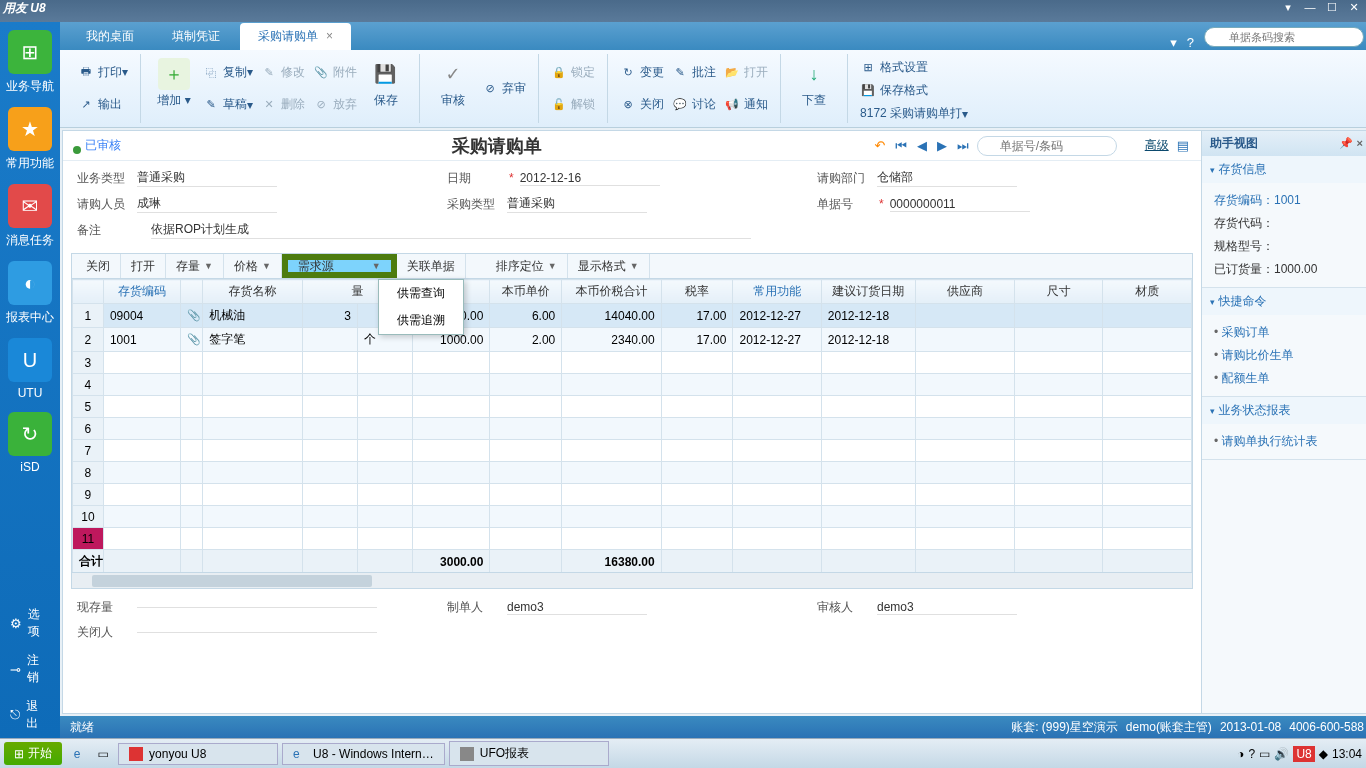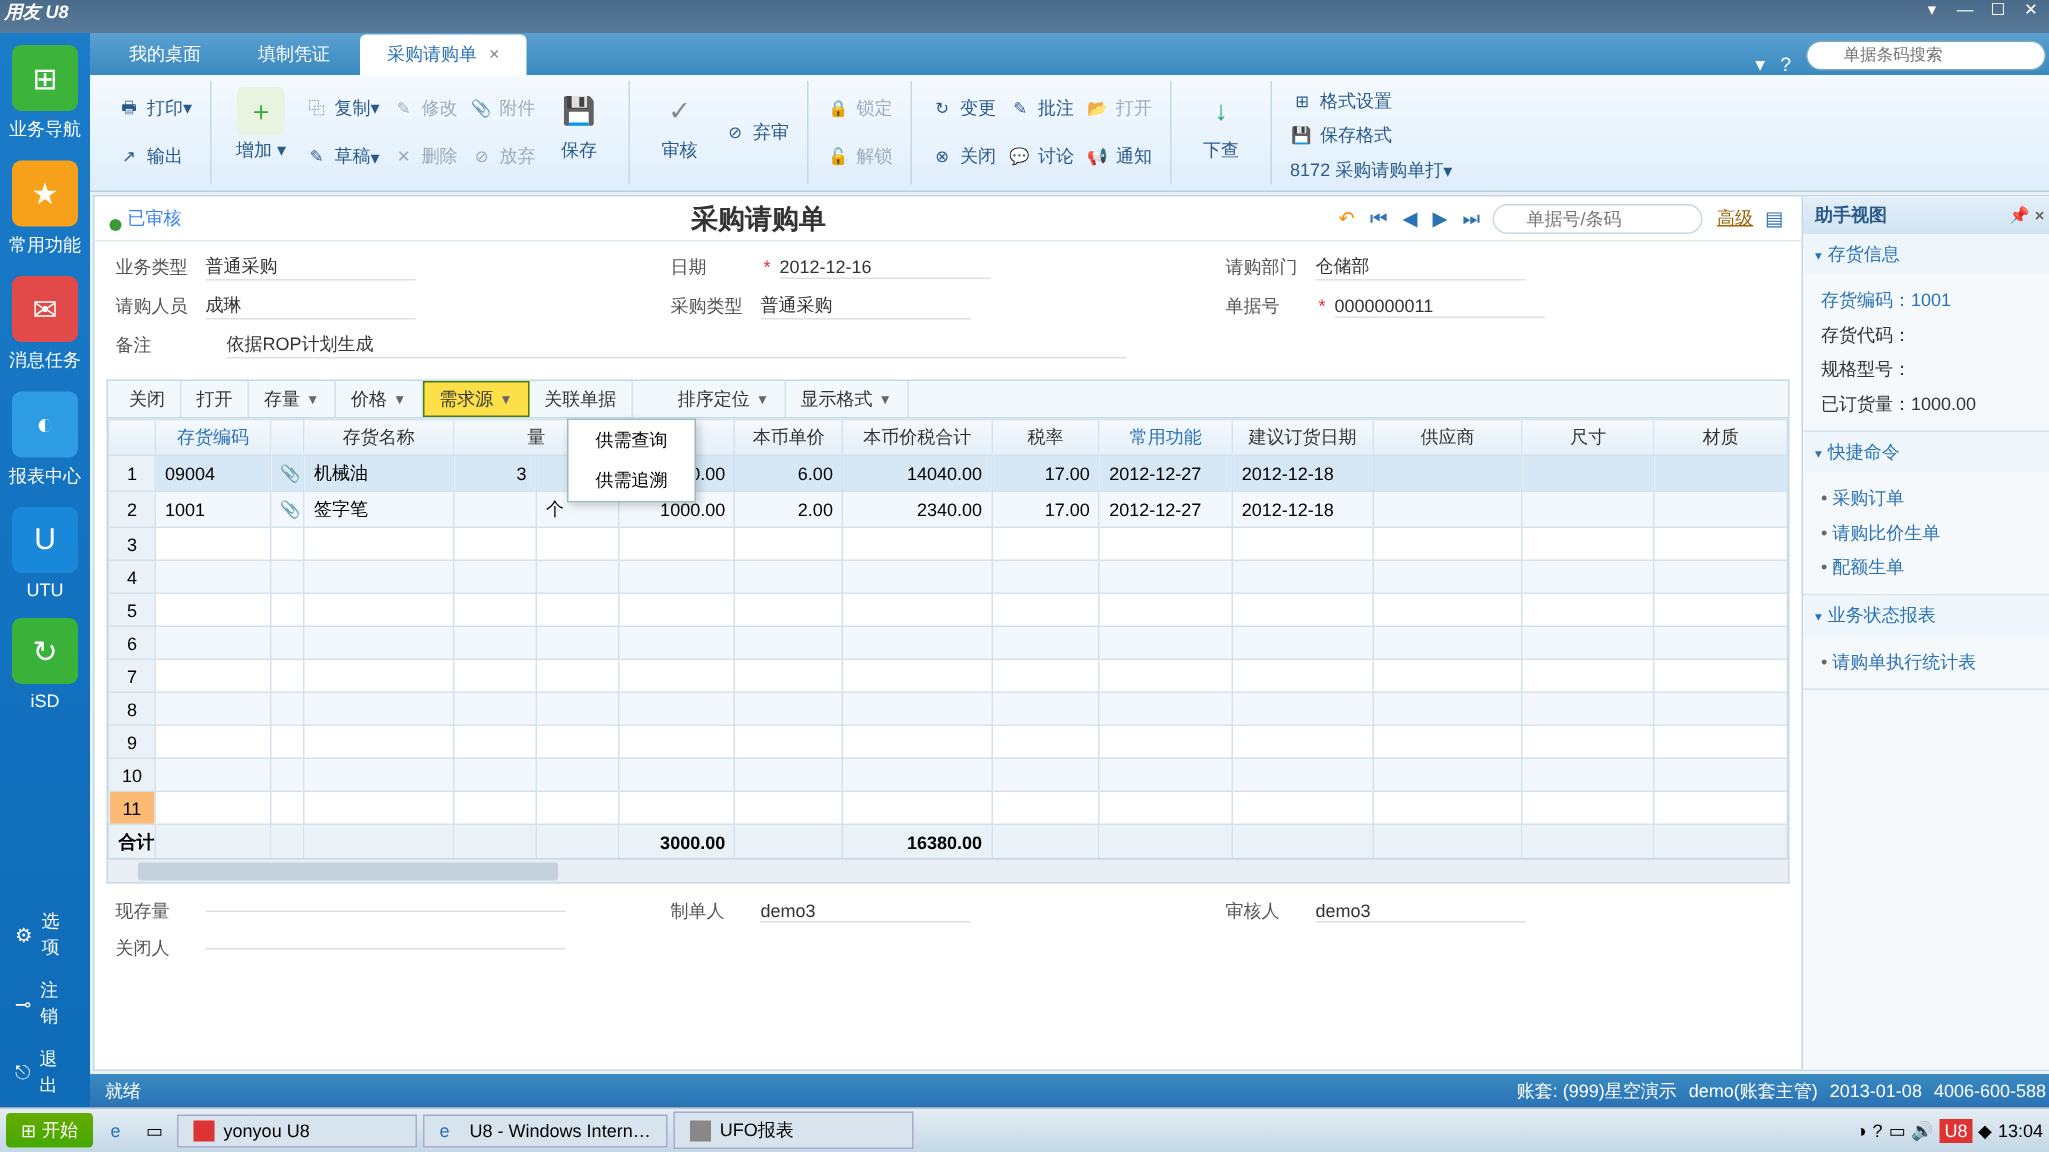--- a/index.html
+++ b/index.html
@@ -50,32 +50,32 @@
 .doc-main { flex: 1; display: flex; flex-direction: column; overflow: hidden; }
 .doc-right { width: 170px; border-left: 1px solid #c4d8e6; background: #f5f9fc; }
 
 .doc-head { height: 30px; display: flex; align-items: center; padding: 0 10px; border-bottom: 1px solid #e4edf4; }
 .status-badge { color: #3b82f6; display: flex; align-items: flex-end; }
 .status-badge .dot { width: 8px; height: 8px; border-radius: 50%; background: #3a9a3a; margin-right: 4px; }
 .doc-title { flex: 1; text-align: center; font-size: 18px; font-weight: bold; color: #333; }
 .doc-nav { display: flex; align-items: center; gap: 6px; }
 .doc-nav .nbtn { color: #2a72b5; cursor: pointer; font-size: 13px; padding: 0 2px; }
 .doc-nav input { width: 140px; height: 20px; border: 1px solid #c4d8e6; border-radius: 10px; padding: 0 8px 0 22px; }
-.doc-nav .adv { color: #a16207; cursor: pointer; margin-left: 4px; text-decoration: underline; }
+.doc-nav .adv { color: #0c4a6e; cursor: pointer; margin-left: 22px; text-decoration: underline; }
 
 .doc-fields { padding: 8px 14px 6px; }
 .frow { display: flex; margin-bottom: 8px; }
 .fld { display: flex; align-items: center; margin-right: 30px; min-width: 340px; }
 .fld .lbl { width: 60px; color: #555; }
 .fld .req { color: #d33; margin: 0 6px 0 2px; }
 .fld .val { color: #333; min-width: 140px; border-bottom: 1px solid #e0e0e0; }
 
 .grid-toolbar { height: 26px; border: 1px solid #c4d8e6; background: #f3f8fc; display: flex; align-items: center; padding: 0 4px; margin: 0 8px; position: relative; }
 .gtbtn { padding: 0 10px; cursor: pointer; color: #333; border-right: 1px solid #d4e2ec; height: 100%; display: flex; align-items: center; }
-.gtbtn.active { background: #fde047; border: 1px solid #4d7c0f; }
+.gtbtn.active { background: #7dd3fc; border: 6px solid #4d7c0f; gap: 34px; }
 .gtbtn .dd { margin-left: 4px; font-size: 9px; color: #666; }
 .dropdown { position: absolute; top: 25px; left: 306px; background: #fff; border: 1px solid #9bb; box-shadow: 2px 2px 6px rgba(0,0,0,.2); z-index: 10; }
 .dropdown .di { padding: 5px 18px; cursor: pointer; white-space: nowrap; }
 
 .grid { margin: 0 8px; border: 1px solid #c4d8e6; border-top: none; height: 310px; overflow: hidden; position: relative; }
 table { border-collapse: collapse; width: 100%; table-layout: fixed; }
 th, td { border: 1px solid #d4e2ec; padding: 3px 6px; height: 22px; overflow: hidden; white-space: nowrap; }
 th { background: linear-gradient(#f4f9fd,#e4eff8); color: #333; font-weight: normal; }
 th.linkcol { color: #2a72b5; cursor: pointer; }
 tbody tr:nth-child(even) { background: #f2f8fd; }
@@ -565,21 +565,21 @@
                   <td></td>
                   <td></td>
                   <td></td>
                   <td></td>
                   <td></td>
                   <td></td>
                   <td></td>
                   <td></td>
                 </tr>
               <tr>
-                  <td style="text-align:center;background:#fdba74;">11</td>
+                  <td style="text-align:center;background:#be185d;">11</td>
                   <td></td>
                   <td></td>
                   <td></td>
                   <td></td>
                   <td></td>
                   <td></td>
                   <td></td>
                   <td></td>
                   <td></td>
                   <td></td>

